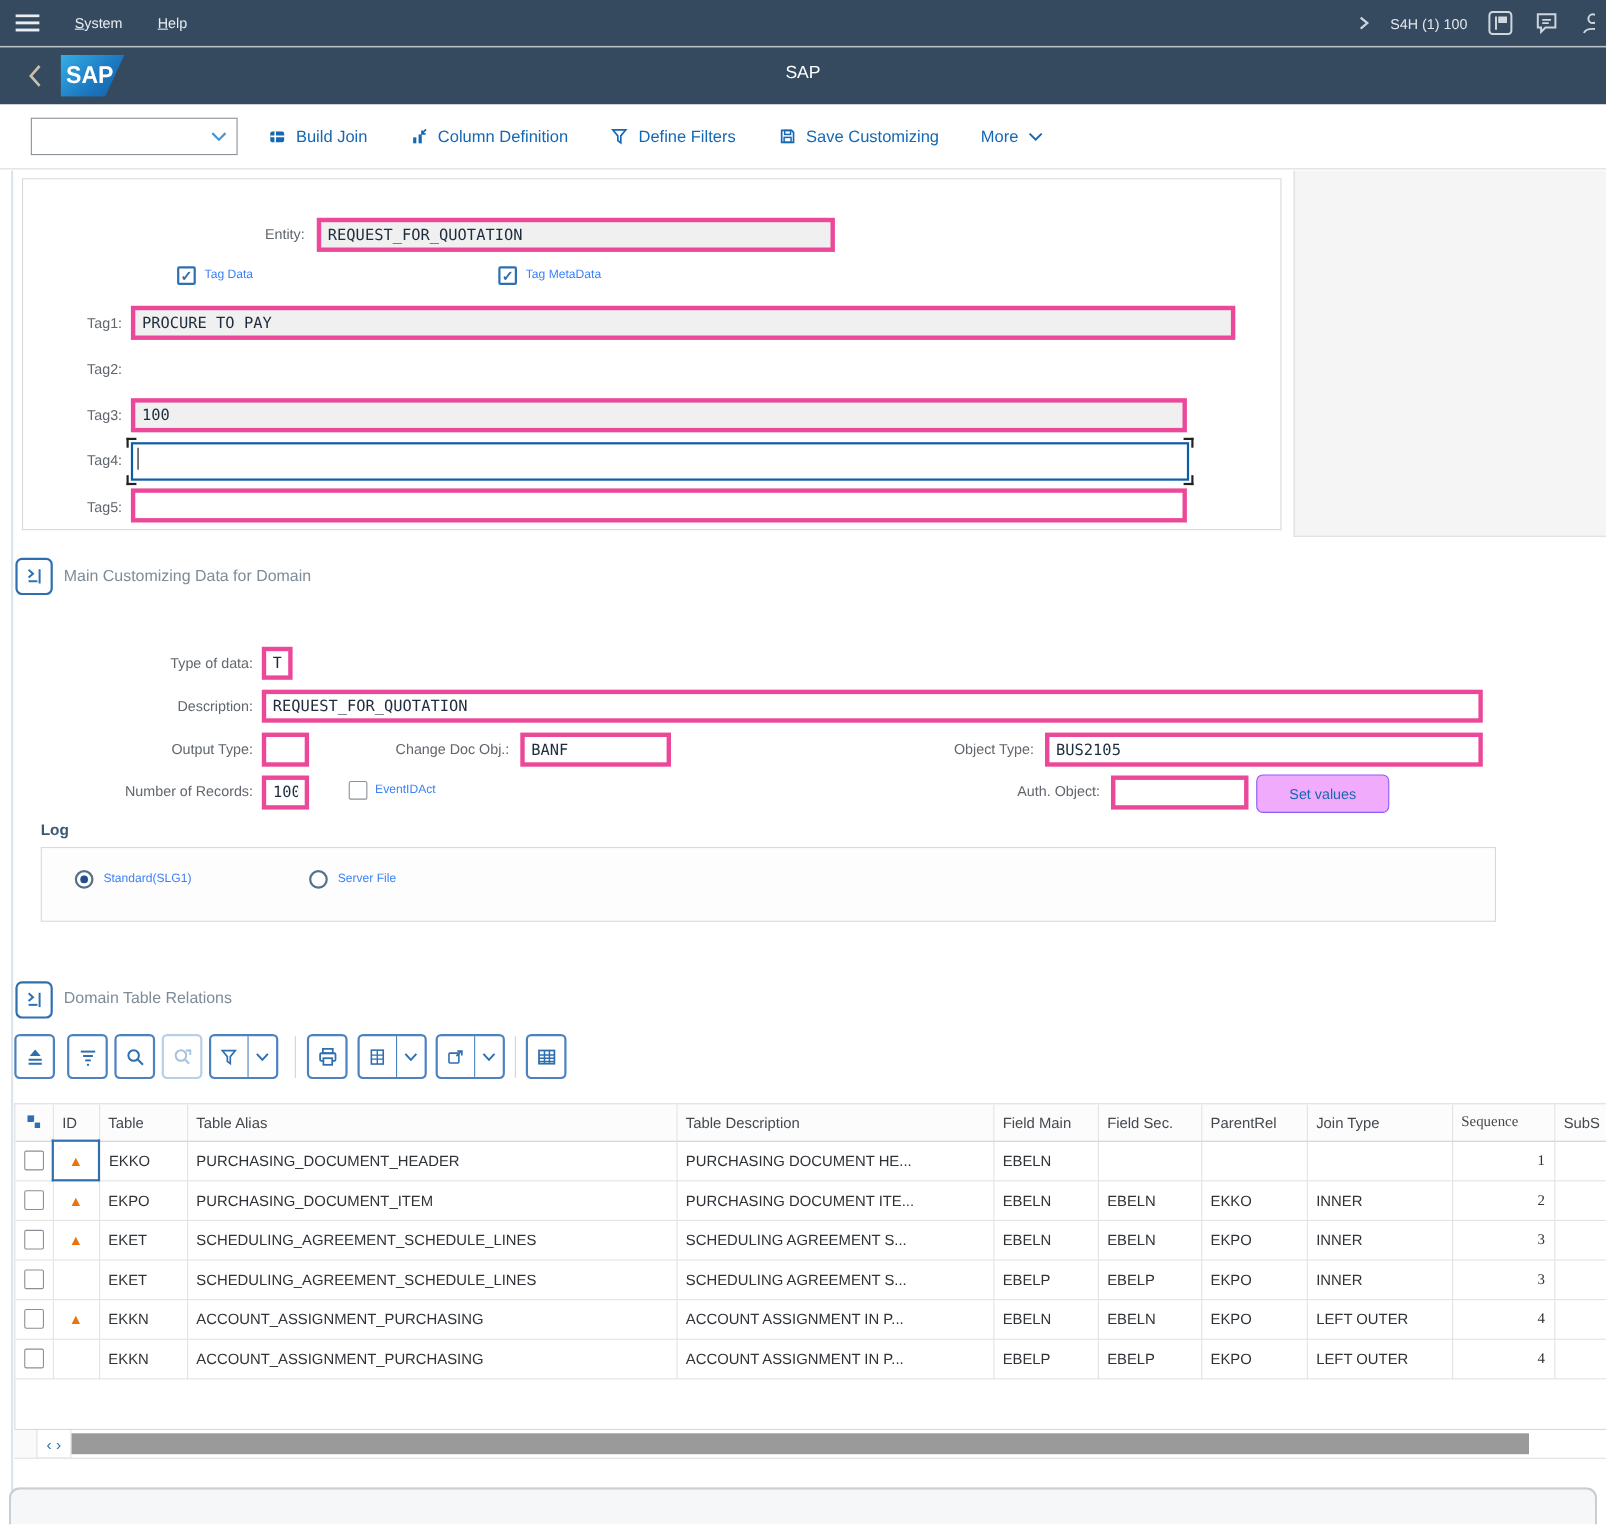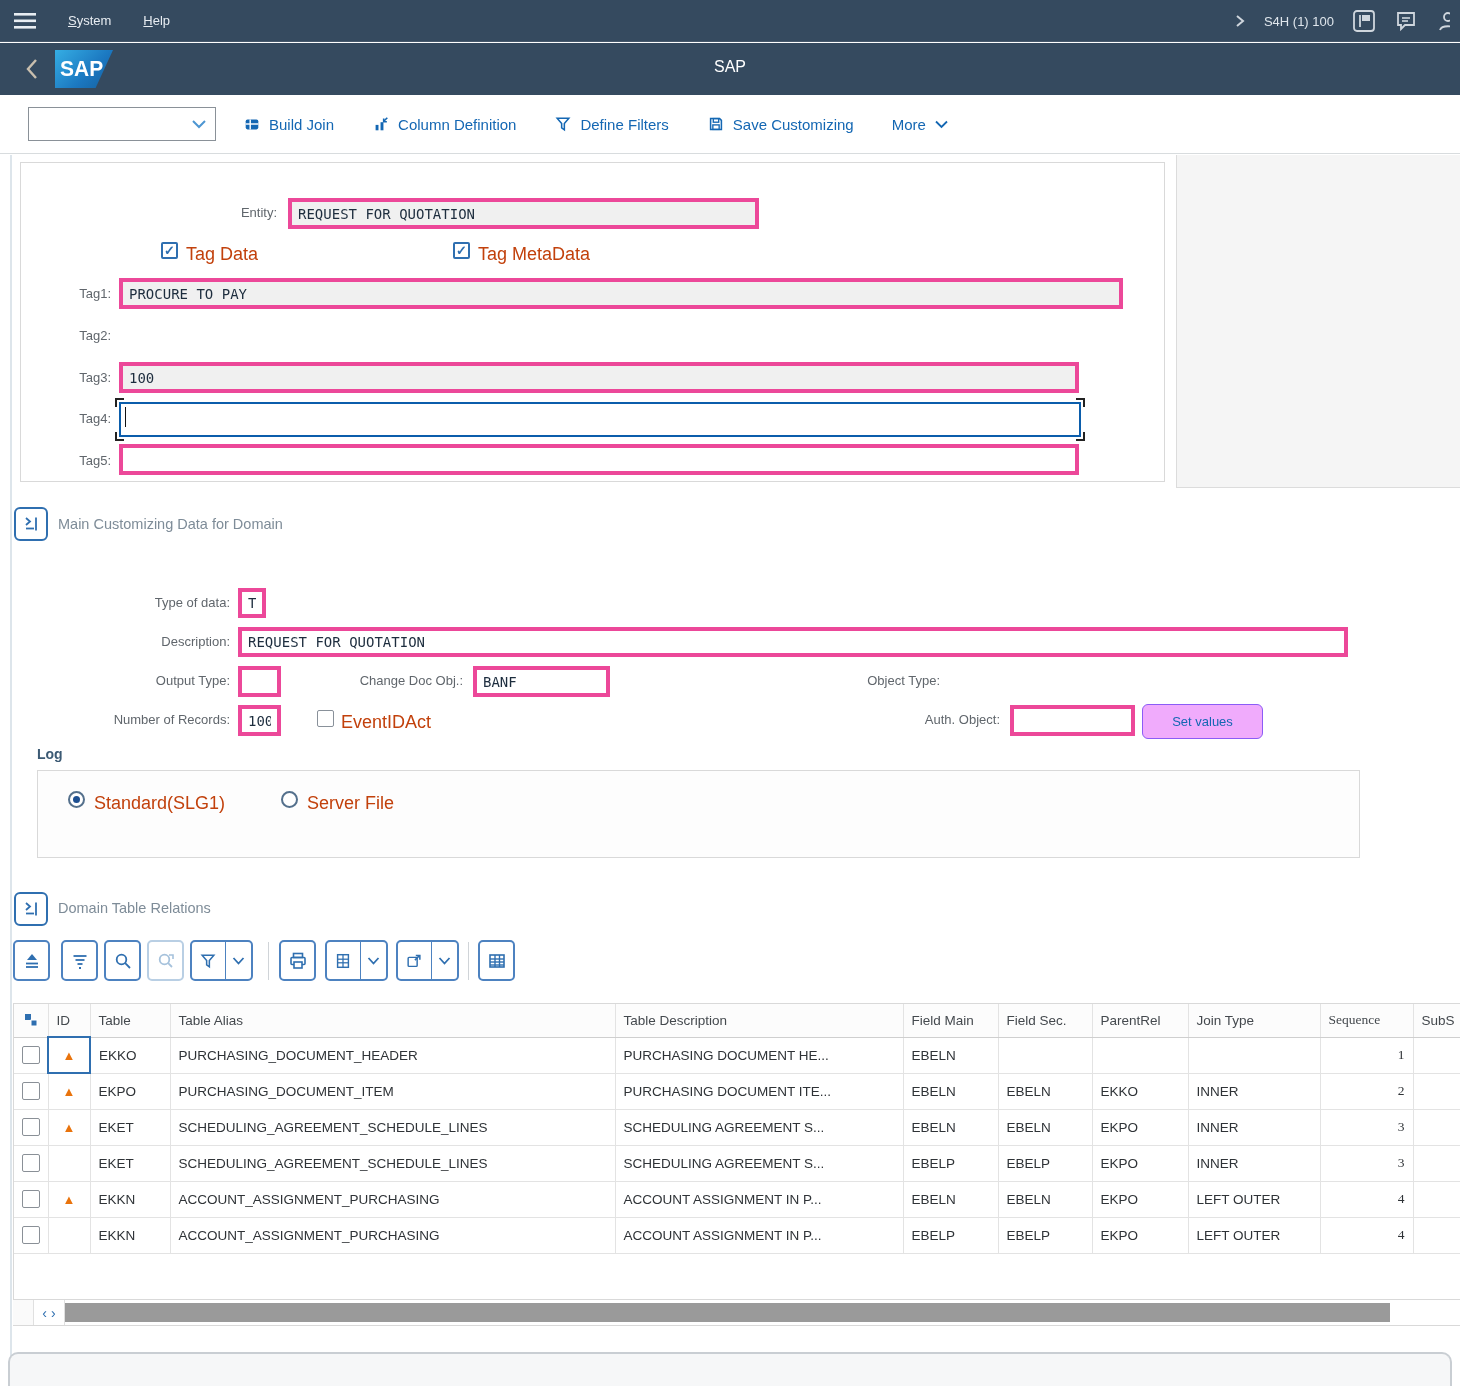--- a/index.html
+++ b/index.html
@@ -33,21 +33,21 @@
   .focus-wrap .fld{left:0;top:0;width:100%;height:100%;border:2px solid #0b5dab;}
   .corner{position:absolute;width:7px;height:7px;}
   .corner.tl{left:-4px;top:-4px;border-left:2px solid #222;border-top:2px solid #222;}
   .corner.bl{left:-4px;bottom:-4px;border-left:2px solid #222;border-bottom:2px solid #222;}
   .corner.tr{right:-4px;top:-4px;border-right:2px solid #222;border-top:2px solid #222;}
   .corner.br{right:-4px;bottom:-4px;border-right:2px solid #222;border-bottom:2px solid #222;}
   .caret{position:absolute;left:6px;top:5px;width:1px;height:20px;background:#111;}
   .cb{position:absolute;width:17px;height:17px;border:2px solid #2f6fb0;background:#fff;box-sizing:border-box;border-radius:2px;
       display:flex;align-items:center;justify-content:center;color:#2f6fb0;font-size:13px;font-weight:bold;line-height:1;}
   .cb.off{border:1px solid #89919a;color:transparent;}
-  .cb-label{position:absolute;font-size:18px;color:#c2410c;white-space:nowrap;}
+  .cb-label{position:absolute;font-size:11px;color:#3b82f6;white-space:nowrap;}
   .radio{position:absolute;width:17px;height:17px;border-radius:50%;border:2px solid #54708c;background:#fff;box-sizing:border-box;}
   .radio .dot{position:absolute;left:3px;top:3px;width:7px;height:7px;border-radius:50%;background:#1d4f91;display:none;}
   .radio.on .dot{display:block;}
   .section-icon{position:absolute;width:34px;height:34px;border:2px solid #2f6fb0;border-radius:6px;background:#fff;box-sizing:border-box;display:flex;align-items:center;justify-content:center;}
   .section-title{position:absolute;font-size:14.5px;color:#7e8c98;white-space:nowrap;}
   .btn-outline{position:absolute;border:1px solid #8b5cf6;border-radius:6px;background:#f0abfc;color:#1467b3;font-size:13px;display:flex;align-items:center;justify-content:center;box-sizing:border-box;}
   .log-title{position:absolute;font-size:14px;font-weight:bold;color:#3c5a74;}
   
   .alvbtn{position:absolute;top:940px;height:41px;border:2px solid #4d82c0;border-radius:5px;background:#fff;box-sizing:border-box;display:flex;align-items:center;justify-content:center;}
   .alvbtn.disabled{border-color:#b9cfe4;}
@@ -233,31 +233,32 @@
   <input class="fld" style="left: 238px; top: 588px; width: 28px; height: 30px;" value="T">
 
   <span class="lbl" style="right:1230px;top:634px;">Description:</span>
   <input class="fld" style="left: 238px; top: 627px; width: 1110px; height: 30px;" value="REQUEST_FOR_QUOTATION">
 
   <span class="lbl" style="right:1230px;top:673px;">Output Type:</span>
   <input class="fld" style="left: 238px; top: 666px; width: 43px; height: 31px;" value="">
   <span class="lbl" style="right:997px;top:673px;">Change Doc Obj.:</span>
   <input class="fld" style="left: 473px; top: 666px; width: 137px; height: 31px;" value="BANF">
   <span class="lbl" style="right:520px;top:673px;">Object Type:</span>
+  <input class="fld" style="left: 950px; top: 666px; width: 398px; height: 31px;" value="BUS2105">
 
   <span class="lbl" style="right:1230px;top:712px;">Number of Records:</span>
   <input class="fld" style="left: 238px; top: 705px; width: 43px; height: 31px;" value="100">
   <div class="cb off" style="left:317px;top:710px;"></div>
   <span class="cb-label" style="left:341px;top:712px;">EventIDAct</span>
   <span class="lbl" style="right:460px;top:712px;">Auth. Object:</span>
   <input class="fld" style="left: 1010px; top: 705px; width: 125px; height: 31px;" value="">
   <button class="btn-outline" style="left:1142px;top:704px;width:121px;height:35px;">Set values</button>
 
   <span class="log-title" style="left:37px;top:746px;">Log</span>
-  <div class="groupbox" style="left:37px;top:770px;width:1323px;height:88px;background:#fdfdfd;">
+  <div class="groupbox" style="left:37px;top:770px;width:1323px;height:68px;background:#fdfdfd;">
     <div class="radio on" style="left:30px;top:20px;">
         <div class="dot"></div>
       </div>
     <span class="cb-label" style="left:56px;top:22px;">Standard(SLG1)</span>
     <div class="radio" style="left:243px;top:20px;"></div>
     <span class="cb-label" style="left:269px;top:22px;">Server File</span>
   </div>
 
   <div class="section-icon" style="left:14px;top:892px;">
     <svg width="20" height="20" viewBox="0 0 20 20">

